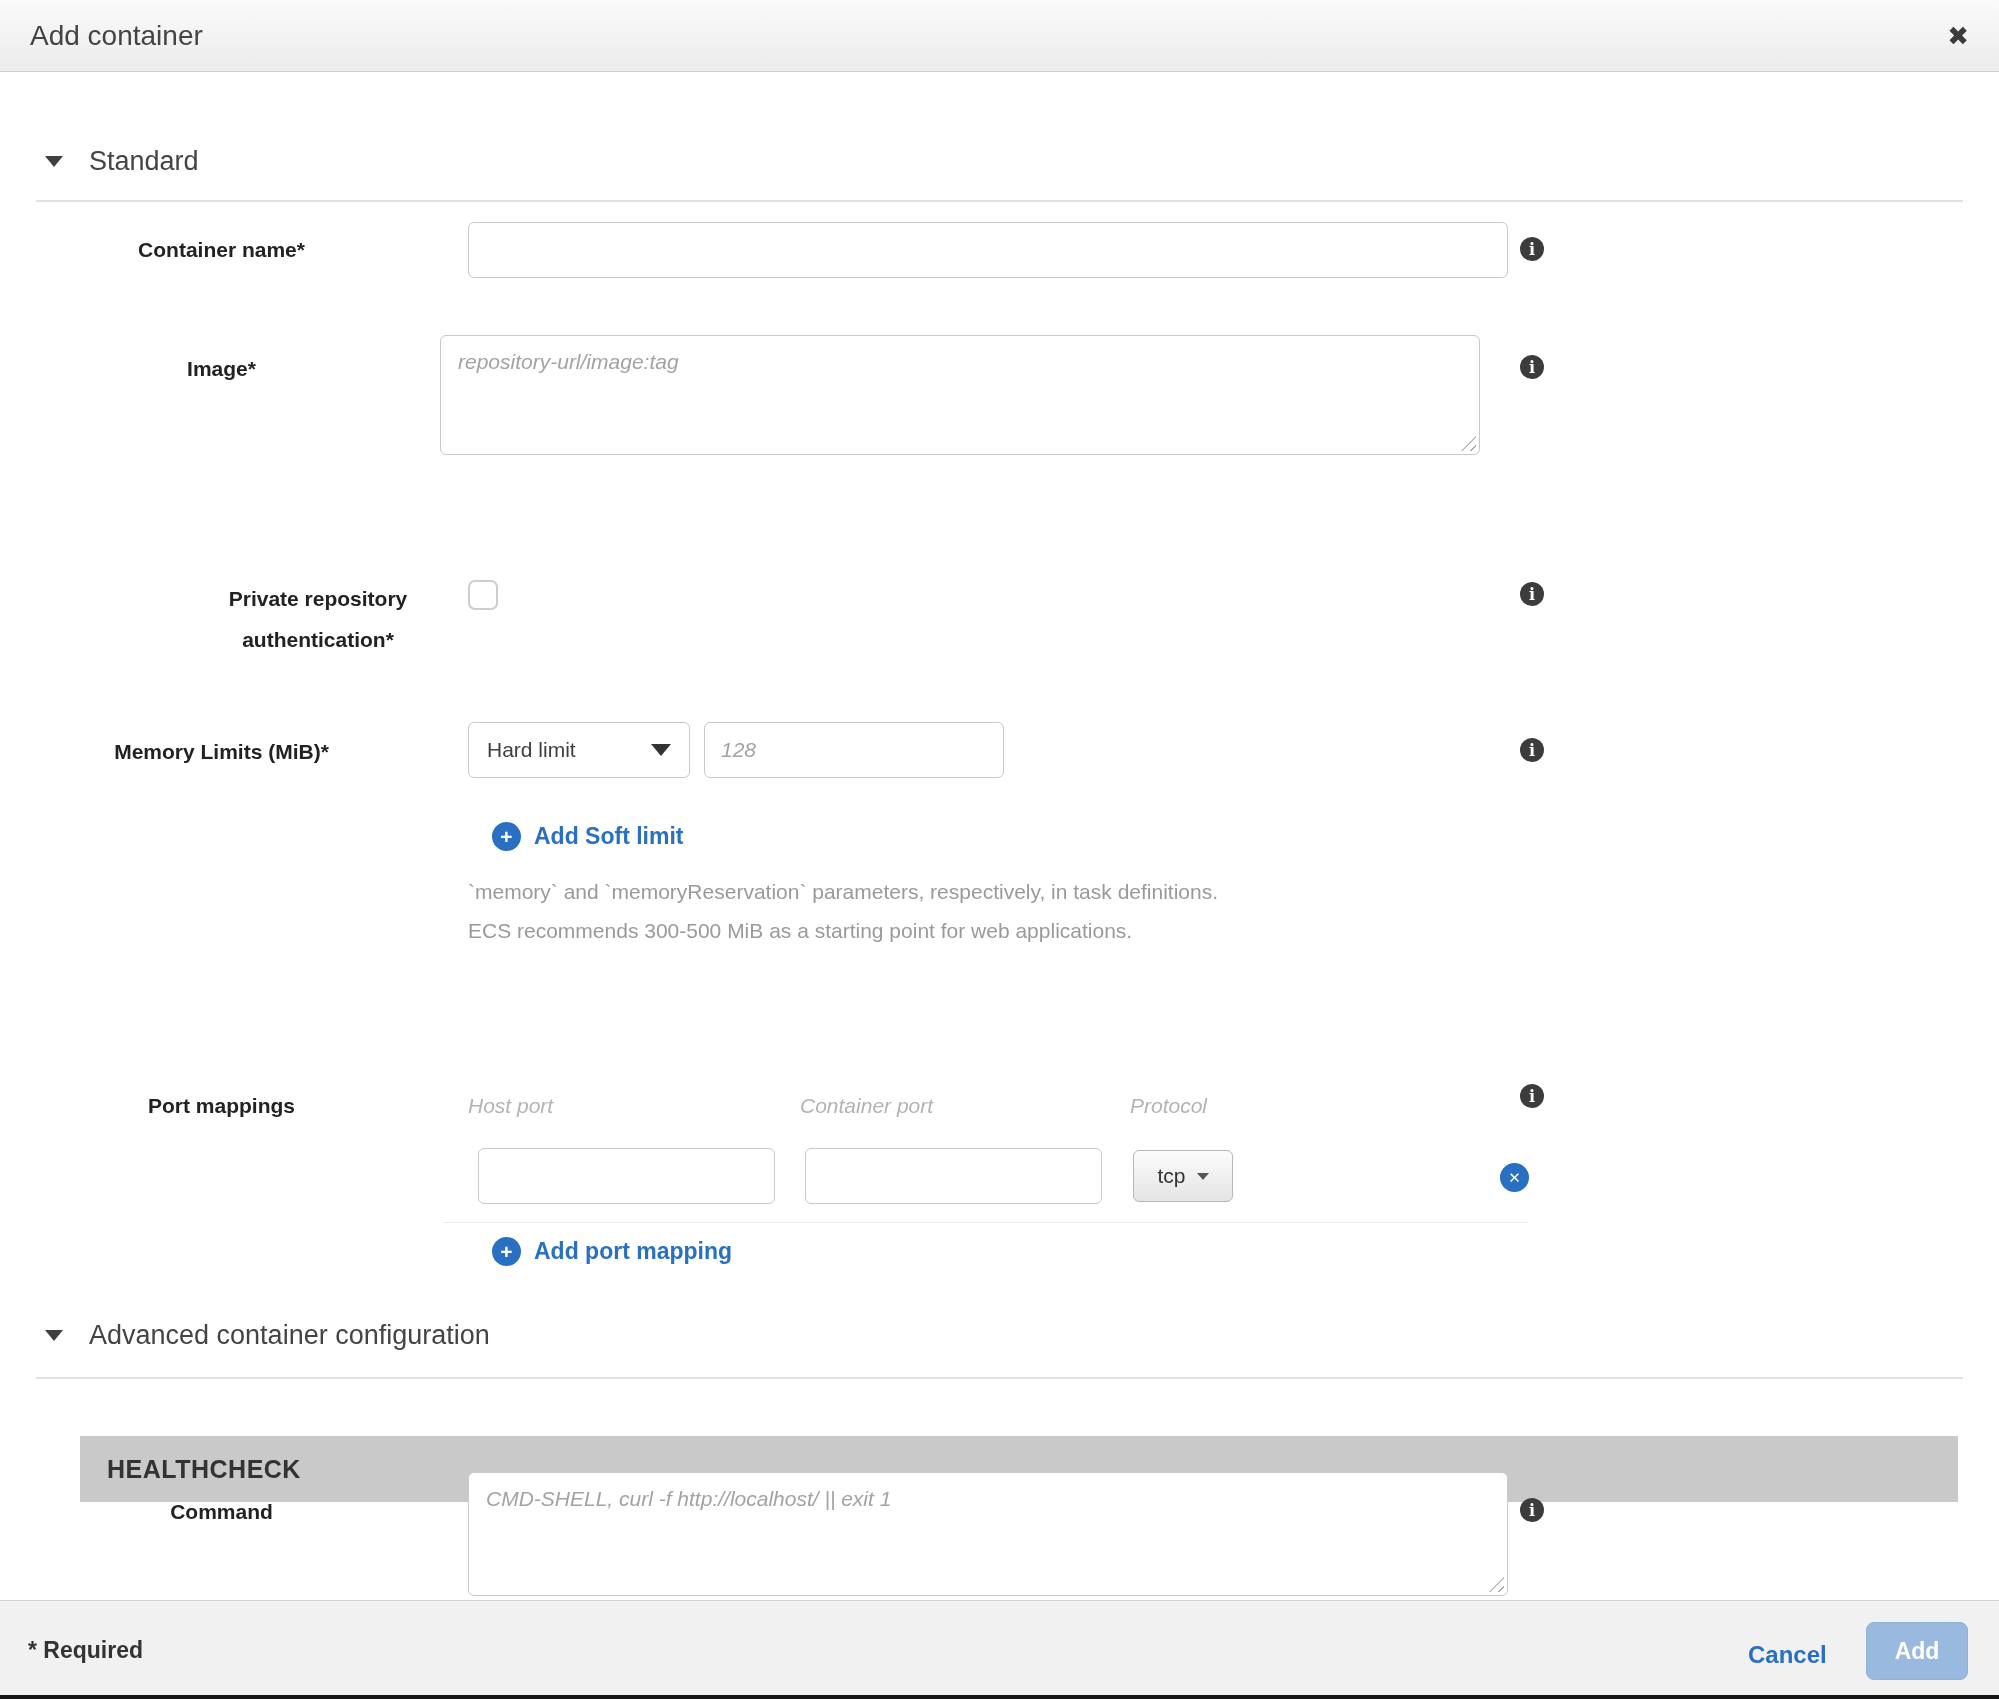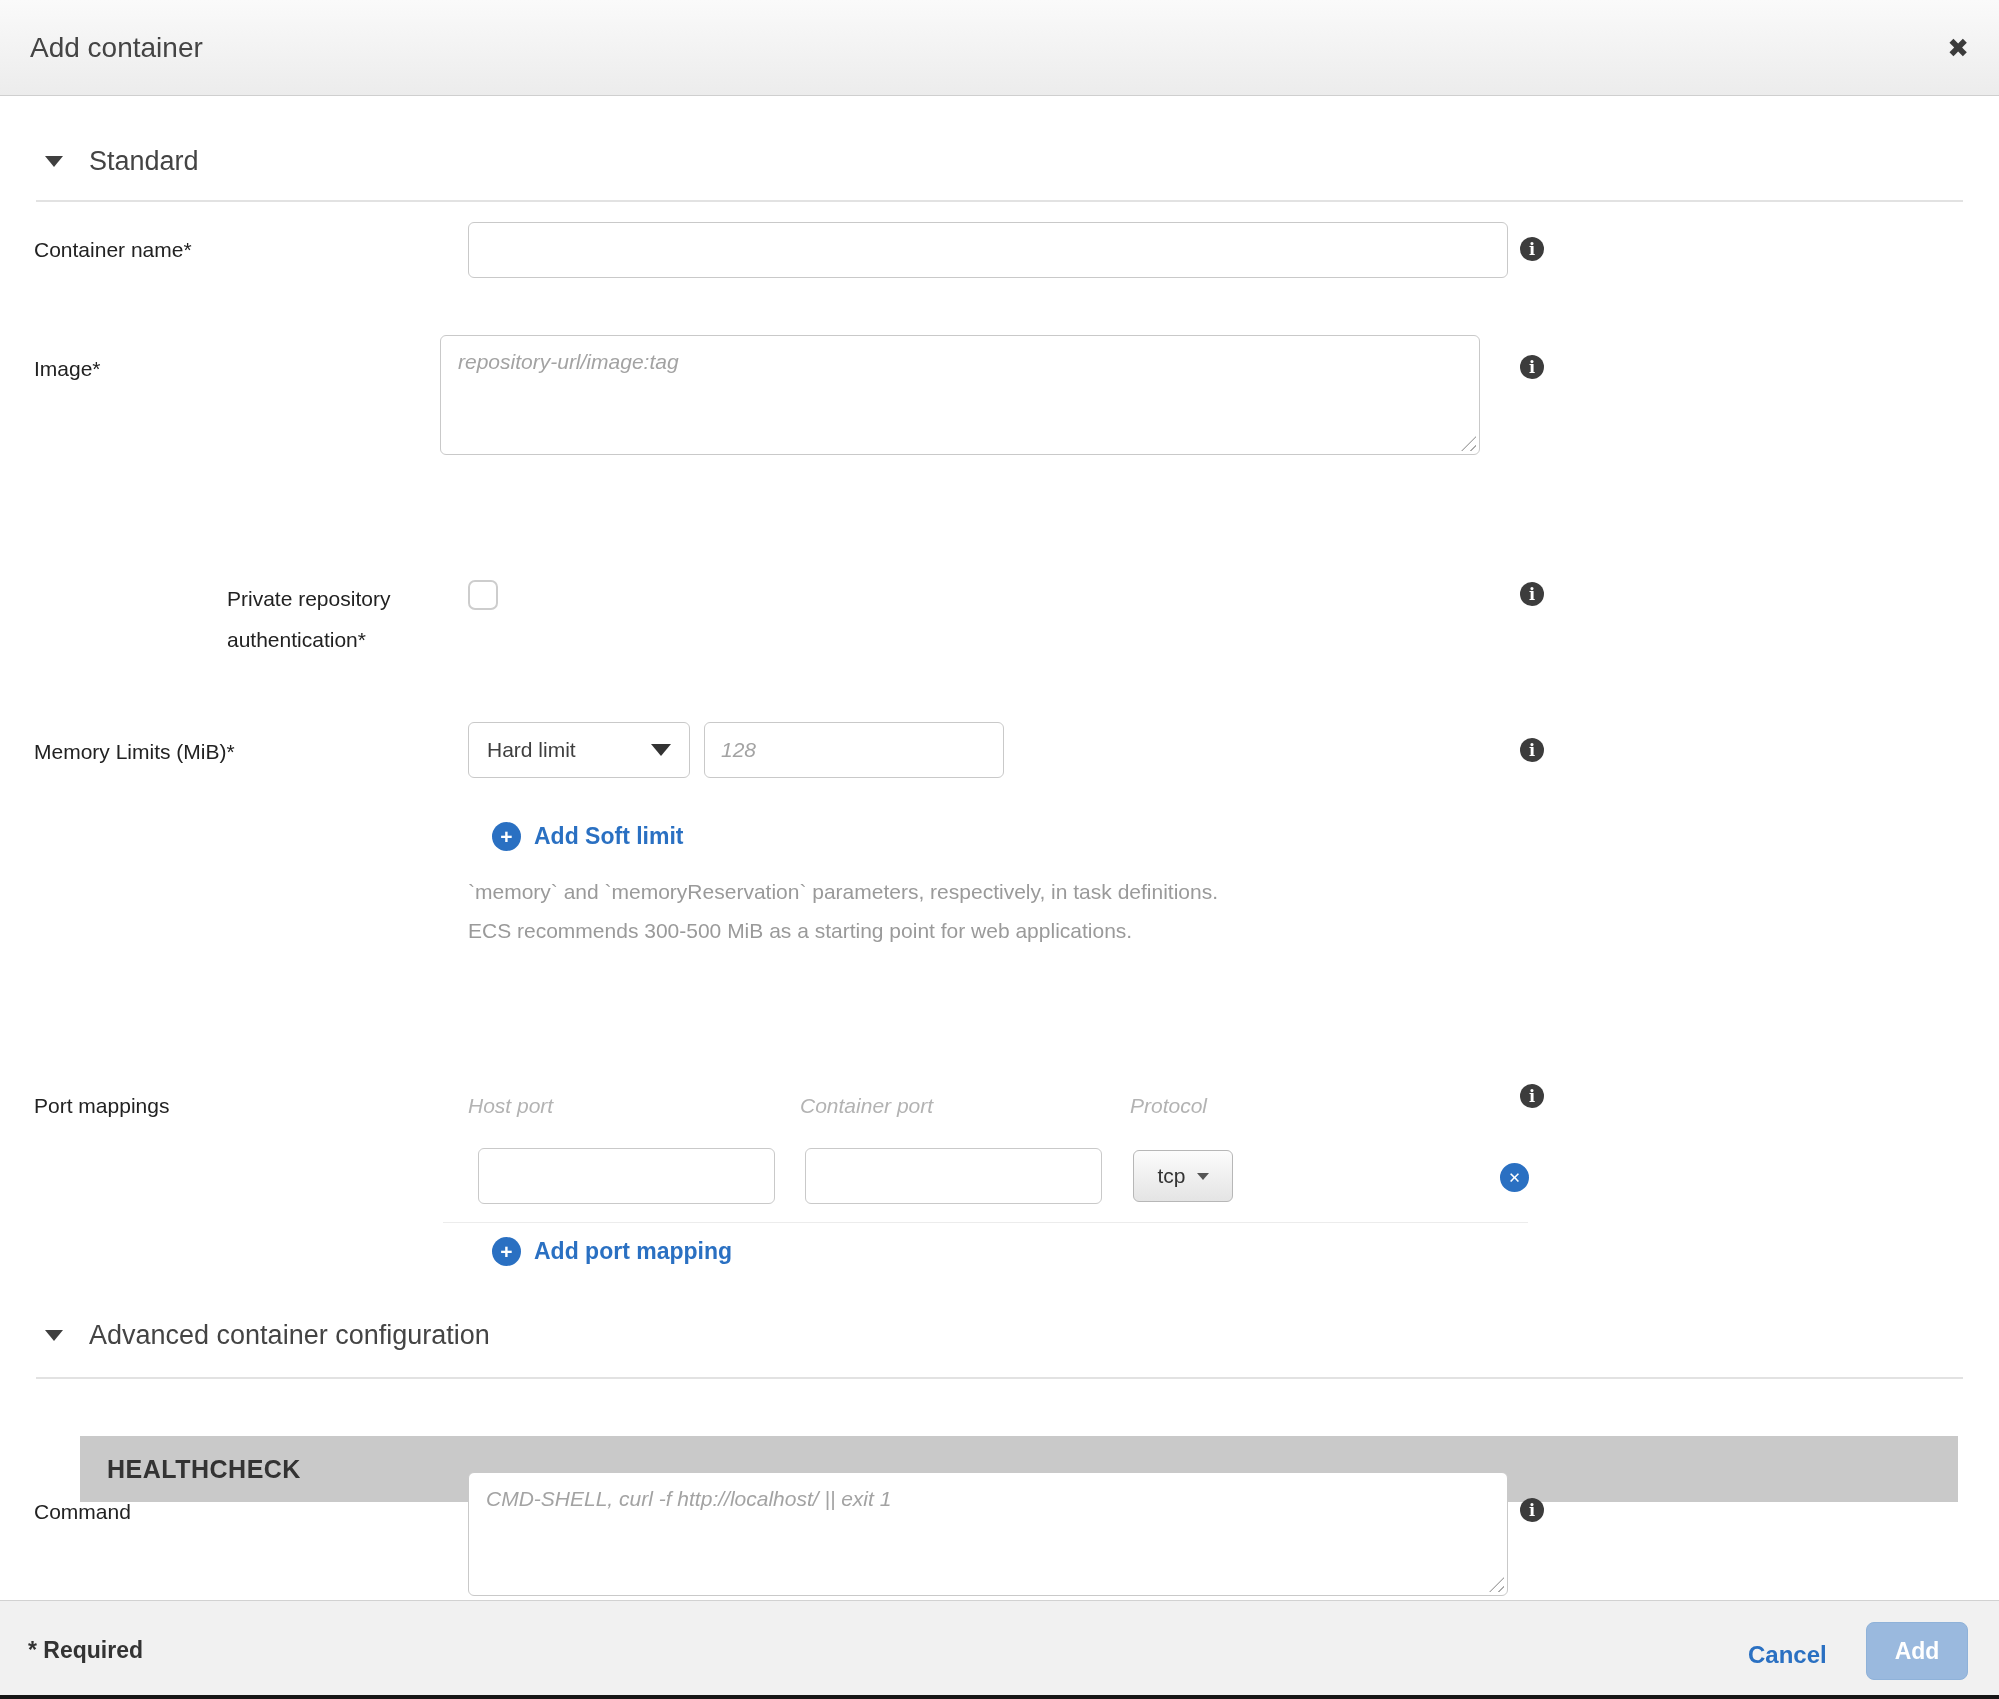--- a/index.html
+++ b/index.html
@@ -6,34 +6,34 @@
     --blue:#2a70c2;
     --info:#3c3c3c;
     --addbg:#9ab9de;
     --banner:#c9c9c9;
   }
   *{box-sizing:border-box;margin:0;padding:0;}
   body{margin:0;background:#fff;font-family:"Liberation Sans","DejaVu Sans",sans-serif;}
   .page{position:relative;width:1999px;height:1699px;background:#fff;overflow:hidden;}
 
   
-  .modal-header{position:absolute;top:0;left:0;width:100%;height:96px;
+  .modal-header{position:absolute;top:0;left:0;width:100%;height:72px;
     background:linear-gradient(#fafafa,#ececec);border-bottom:1px solid #cfcfcf;
     display:flex;align-items:center;justify-content:space-between;padding:0 30px;}
   .modal-title{font-size:28px;font-weight:400;color:#444;}
   .close-x{font-size:26px;color:#3b3b3b;font-weight:bold;cursor:pointer;line-height:1;}
 
   
   .section-head{position:absolute;display:flex;align-items:center;gap:26px;}
   .caret{width:0;height:0;border-left:9px solid transparent;border-right:9px solid transparent;border-top:11px solid #3f3f3f;cursor:pointer;}
   .section-title{font-size:27px;color:#444;}
   .hr{position:absolute;left:36px;width:1927px;height:0;border-top:2px solid #e2e2e2;}
 
   
-  .label{position:absolute;left:0;width:443px;text-align:left;font-size:21px;font-weight:normal;color:#222;line-height:28px;margin-left:34px;}
+  .label{position:absolute;left:0;width:443px;text-align:center;font-size:21px;font-weight:bold;color:#222;line-height:28px;}
   .input{position:absolute;border:1.5px solid #c9c9c9;border-radius:6px;background:#fff;
     font-family:inherit;font-size:21px;color:#333;padding:0 16px;outline:none;}
   input::placeholder,textarea::placeholder{color:#a3a3a3;font-style:italic;opacity:1;}
   .ta-wrap{position:absolute;}
   .ta-wrap textarea{width:100%;height:100%;border:1.5px solid #c9c9c9;border-radius:6px;
     font-family:inherit;font-size:21px;color:#333;padding:14px 17px;resize:none;outline:none;}
   .grip{position:absolute;right:4px;bottom:4px;width:15px;height:15px;
     background:repeating-linear-gradient(135deg,transparent 0 4.5px,#ababab 4.5px 6px);
     clip-path:polygon(100% 0,0 100%,100% 100%);cursor:nwse-resize;}
   .info{position:absolute;width:24px;height:24px;border-radius:50%;background:var(--info);

